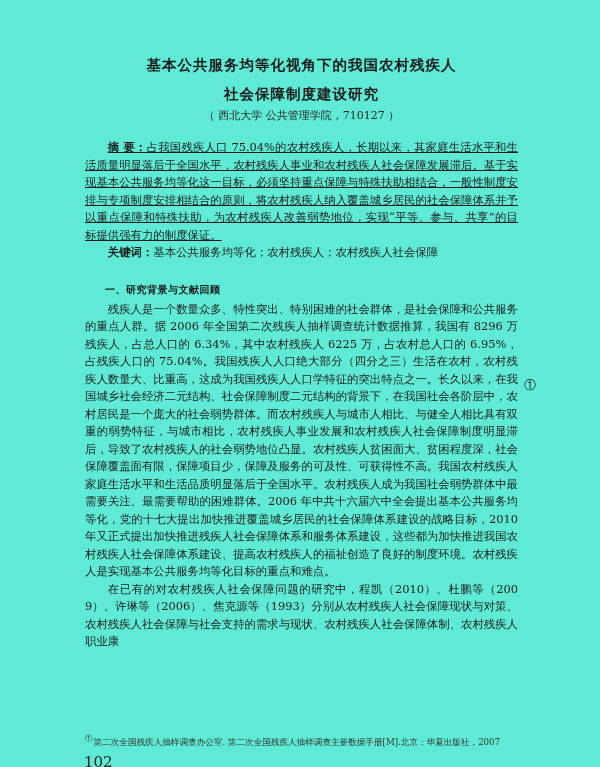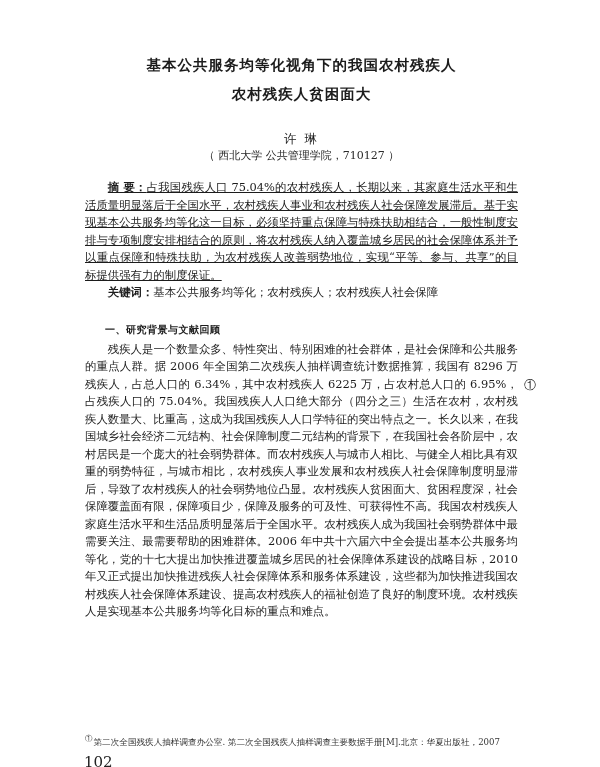--- a/index.html
+++ b/index.html
@@ -5,21 +5,21 @@
   * { margin: 0; padding: 0; box-sizing: border-box; }
   html, body { width: 600px; height: 767px; }
   body {
     background: #e9e8e4;
     font-family: "DejaVu Serif", "Liberation Serif", serif;
   }
   .page {
     position: relative;
     width: 600px;
     height: 767px;
-    background: #ffffff;
+    background: #5eead4;
     color: #1c1c1c;
     padding: 50px 82px 12px 85px;
     overflow: hidden;
   }
   .title { text-align: center; font-size: 14.5px; font-weight: bold; line-height: 29px; letter-spacing: 1px; }
   .title-line { display: block; }
   .author { text-align: center; font-size: 12.5px; margin-top: 23px; letter-spacing: 2px; }
   .affiliation { text-align: center; font-size: 11px; margin-top: 0; color: #2a2a2a; }
   .abstract, .keywords, .body-para {
     font-size: 11.4px;
@@ -65,35 +65,35 @@
     color: #222;
   }
 </style>
 </head>
 <body>
 
 <div class="page">
 
   <h1 class="title">
     <span class="title-line">基本公共服务均等化视角下的我国农村残疾人</span>
-    <span class="title-line">农村残疾人贫困面大</span>
+    <span class="title-line">社会保障制度建设研究</span>
   </h1>
 
-  <div class="author">许 琳</div>
 
   <div class="affiliation">（ 西北大学 公共管理学院，710127 ）</div>
 
   <p class="abstract"><span class="bold">摘 要：</span><span>占我国残疾人口 75.04%的农村残疾人，长期以来，其家庭生活水平和生活质量明显落后于全国水平，农村残疾人事业和农村残疾人社会保障发展滞后。基于实现基本公共服务均等化这一目标，必须坚持重点保障与特殊扶助相结合，一般性制度安排与专项制度安排相结合的原则，将农村残疾人纳入覆盖城乡居民的社会保障体系并予以重点保障和特殊扶助，为农村残疾人改善弱势地位，实现“平等、参与、共享”的目标提供强有力的制度保证。</span></p>
 
   <p class="keywords"><span class="bold">关键词：</span><span>基本公共服务均等化；农村残疾人；农村残疾人社会保障</span></p>
 
   <h2 class="section-heading">一、研究背景与文献回顾</h2>
 
   <p class="body-para first">残疾人是一个数量众多、特性突出、特别困难的社会群体，是社会保障和公共服务的重点人群。据 2006 年全国第二次残疾人抽样调查统计数据推算，我国有 8296 万残疾人，占总人口的 6.34%，其中农村残疾人 6225 万，占农村总人口的 6.95%，占残疾人口的 75.04%。我国残疾人人口绝大部分（四分之三）生活在农村，农村残疾人数量大、比重高，这成为我国残疾人人口学特征的突出特点之一。长久以来，在我国城乡社会经济二元结构、社会保障制度二元结构的背景下，在我国社会各阶层中，农村居民是一个庞大的社会弱势群体。而农村残疾人与城市人相比、与健全人相比具有双重的弱势特征，与城市相比，农村残疾人事业发展和农村残疾人社会保障制度明显滞后，导致了农村残疾人的社会弱势地位凸显。农村残疾人贫困面大、贫困程度深，社会保障覆盖面有限，保障项目少，保障及服务的可及性、可获得性不高。我国农村残疾人家庭生活水平和生活品质明显落后于全国水平。农村残疾人成为我国社会弱势群体中最需要关注、最需要帮助的困难群体。2006 年中共十六届六中全会提出基本公共服务均等化，党的十七大提出加快推进覆盖城乡居民的社会保障体系建设的战略目标，2010 年又正式提出加快推进残疾人社会保障体系和服务体系建设，这些都为加快推进我国农村残疾人社会保障体系建设、提高农村残疾人的福祉创造了良好的制度环境。农村残疾人是实现基本公共服务均等化目标的重点和难点。</p>
 
+  <p class="body-para">在已有的对农村残疾人社会保障问题的研究中，程凯（2010）、杜鹏等（2009）、许琳等（2006）、焦克源等（1993）分别从农村残疾人社会保障现状与对策、农村残疾人社会保障与社会支持的需求与现状、农村残疾人社会保障体制、农村残疾人职业康</p>
 
   <span class="footnote-ref">①</span>
 
   <div class="footnote"><span class="fn-marker">①</span><span>第二次全国残疾人抽样调查办公室. 第二次全国残疾人抽样调查主要数据手册[M].北京：华夏出版社，2007</span></div>
 
   <div class="page-number">102</div>
 
 </div>
 
 </body></html>

